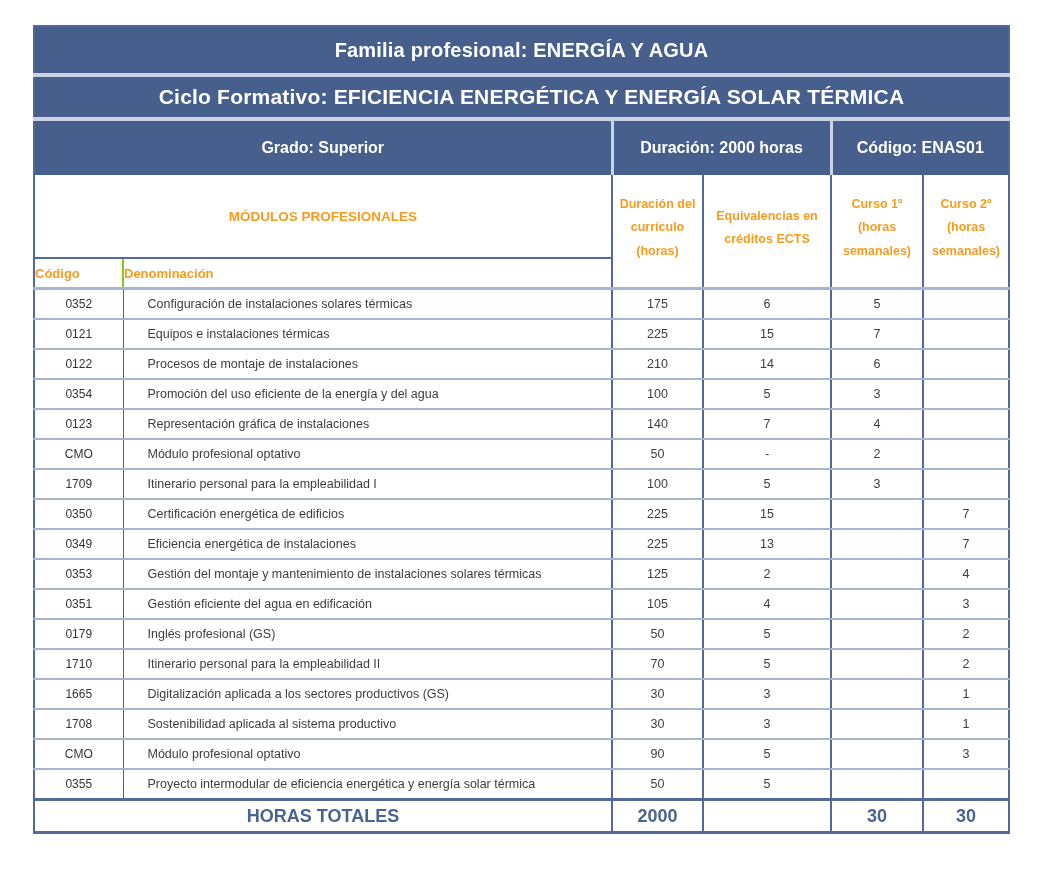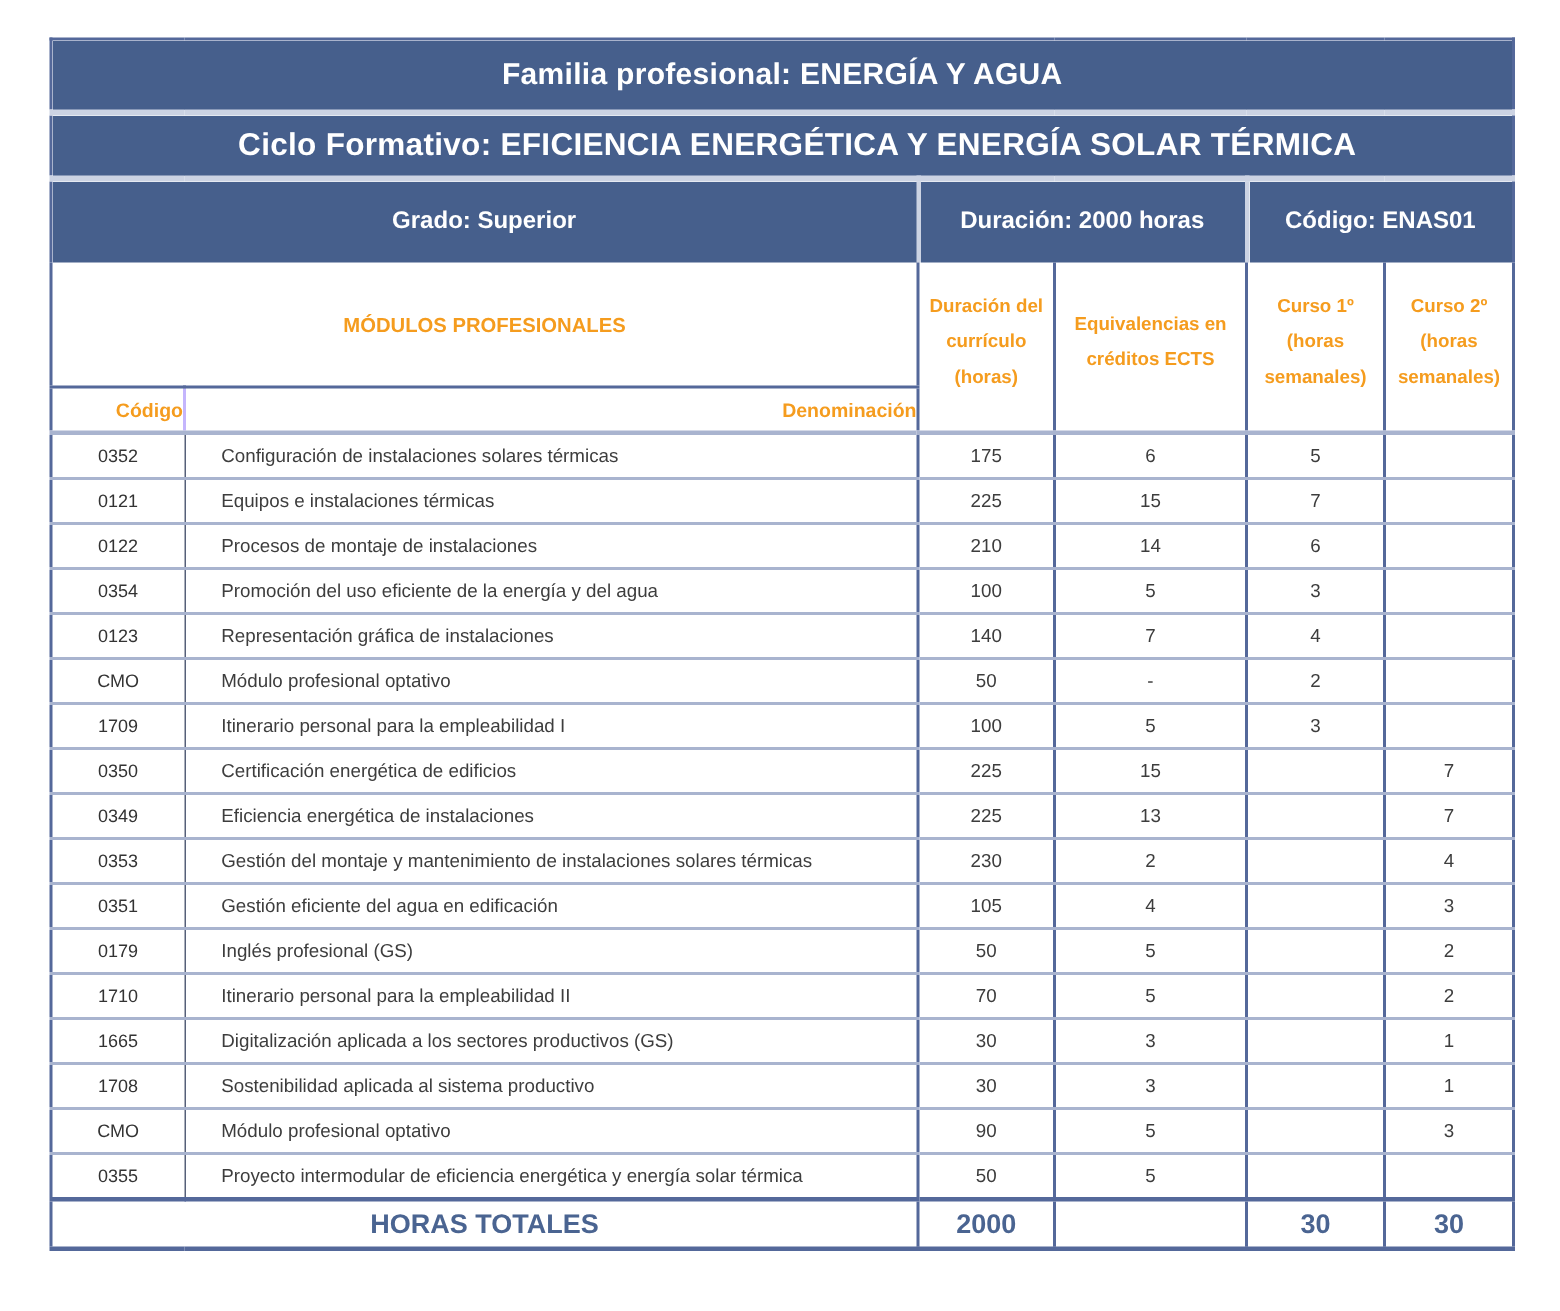--- a/index.html
+++ b/index.html
@@ -20,22 +20,22 @@
   .r2 td{height:40px;font-size:21px;letter-spacing:.2px;border-bottom:4px solid #ccd3e3;padding-left:20px;}
   .r3 td{height:54px;font-size:16px;}
   .r3 td.sep{border-left:3px solid #ccd3e3;}
   
   .orange{color:#f59c1e;font-weight:bold;}
   td.modulos{height:82px;text-align:center;font-size:13.5px;vertical-align:middle;border-bottom:2px solid #54689a;}
   td.numhead{
     text-align:center;font-size:12.5px;line-height:1.85;vertical-align:middle;
     border-left:2px solid #54689a;border-bottom:3px solid #a9b4cf;padding:4px 6px 10px;
   }
-  tr.subhead td{height:28px;text-align:right;font-size:13px;vertical-align:middle;border-bottom:3px solid #a9b4cf;}
-  tr.subhead td.den{border-left:2px solid #c4b5fd;}
+  tr.subhead td{height:28px;text-align:left;font-size:13px;vertical-align:middle;border-bottom:3px solid #a9b4cf;}
+  tr.subhead td.den{border-left:2px solid #84cc16;}
   
   tbody.rows td{
     height:28px;font-size:12.5px;color:#3d3d3d;vertical-align:middle;
     border-bottom:2px solid #a9b4cf;background:#ffffff;
   }
   tbody.rows td.c0{text-align:center;font-size:12px;color:#333;}
   tbody.rows td.c1{text-align:left;padding-left:24px;border-left:1px solid #566079;}
   tbody.rows td.c2,tbody.rows td.c3,tbody.rows td.c4,tbody.rows td.c5{
     text-align:center;border-left:2px solid #54689a;
   }
@@ -154,21 +154,21 @@
         <td class="c0">0349</td>
         <td class="c1">Eficiencia energética de instalaciones</td>
         <td class="c2">225</td>
         <td class="c3">13</td>
         <td class="c4"></td>
         <td class="c5">7</td>
       </tr>
       <tr>
         <td class="c0">0353</td>
         <td class="c1">Gestión del montaje y mantenimiento de instalaciones solares térmicas</td>
-        <td class="c2">230</td>
+        <td class="c2">125</td>
         <td class="c3">2</td>
         <td class="c4"></td>
         <td class="c5">4</td>
       </tr>
       <tr>
         <td class="c0">0351</td>
         <td class="c1">Gestión eficiente del agua en edificación</td>
         <td class="c2">105</td>
         <td class="c3">4</td>
         <td class="c4"></td>

